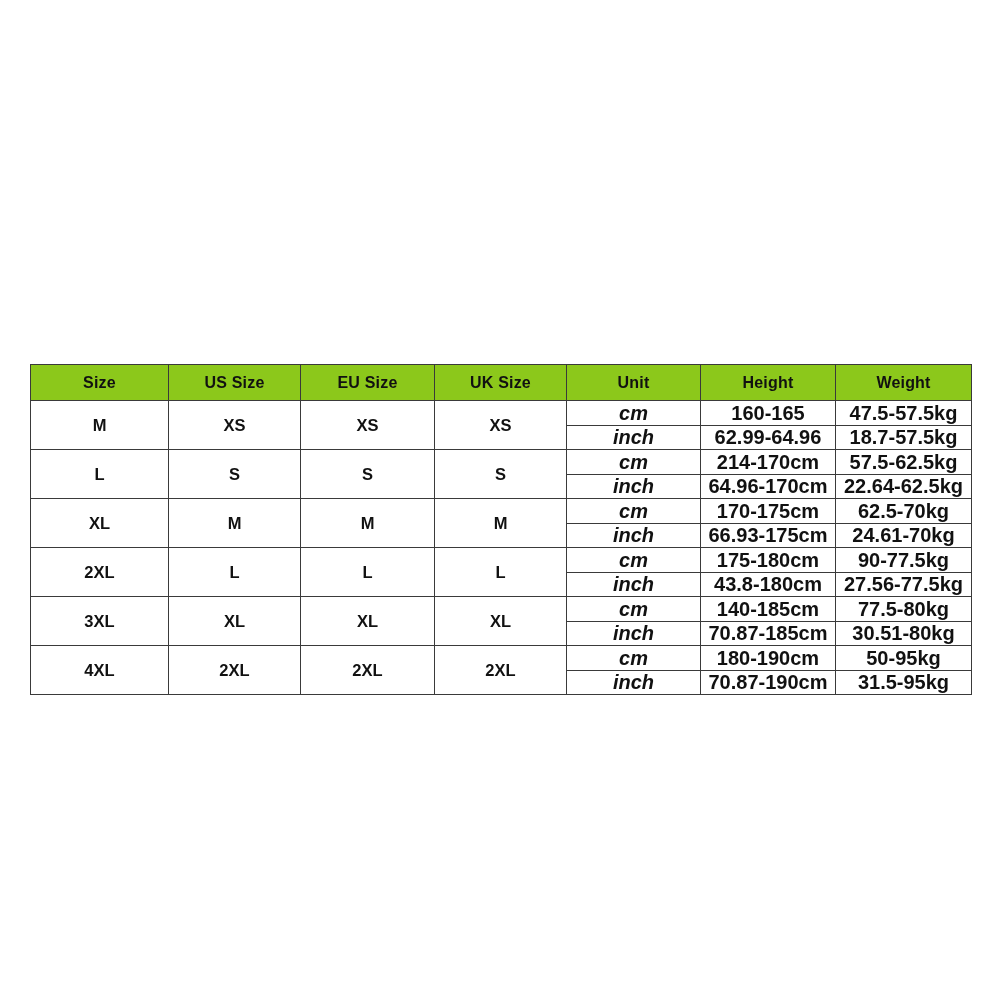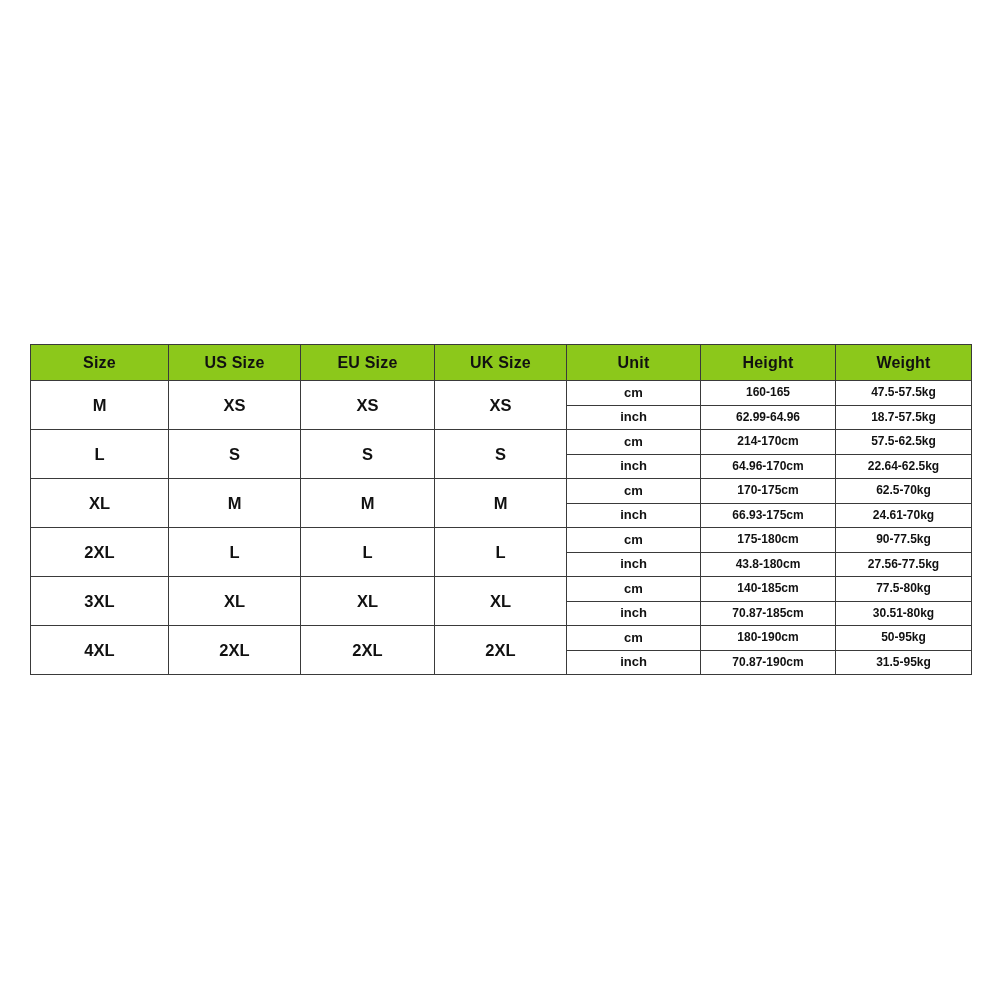--- a/index.html
+++ b/index.html
@@ -17,21 +17,21 @@
   #page {
     position: relative;
     width: 1000px;
     height: 1000px;
     background: #ffffff;
   }
 
   #size-chart-wrap {
     position: absolute;
     left: 30px;
-    top: 344px;
+    top: 364px;
     width: 941px;
   }
 
   table.size-chart {
     width: 941px;
     border-collapse: collapse;
     table-layout: fixed;
     background: #ffffff;
   }
 
@@ -62,25 +62,26 @@
     letter-spacing: 0.2px;
   }
 
   td.size-cell {
     height: 47px;
     font-size: 16.5px;
   }
 
   td.sub-cell {
     height: 23.5px;
-    font-size: 12px;
+    font-size: 20px;
   }
 
   td.unit-cell {
-    font-size: 13px;
+    font-size: 20px;
+    font-style: italic;
   }
 </style>
 </head>
 <body>
 
 <div id="page">
 
   <div id="size-chart-wrap">
     <table class="size-chart">
       <colgroup>

